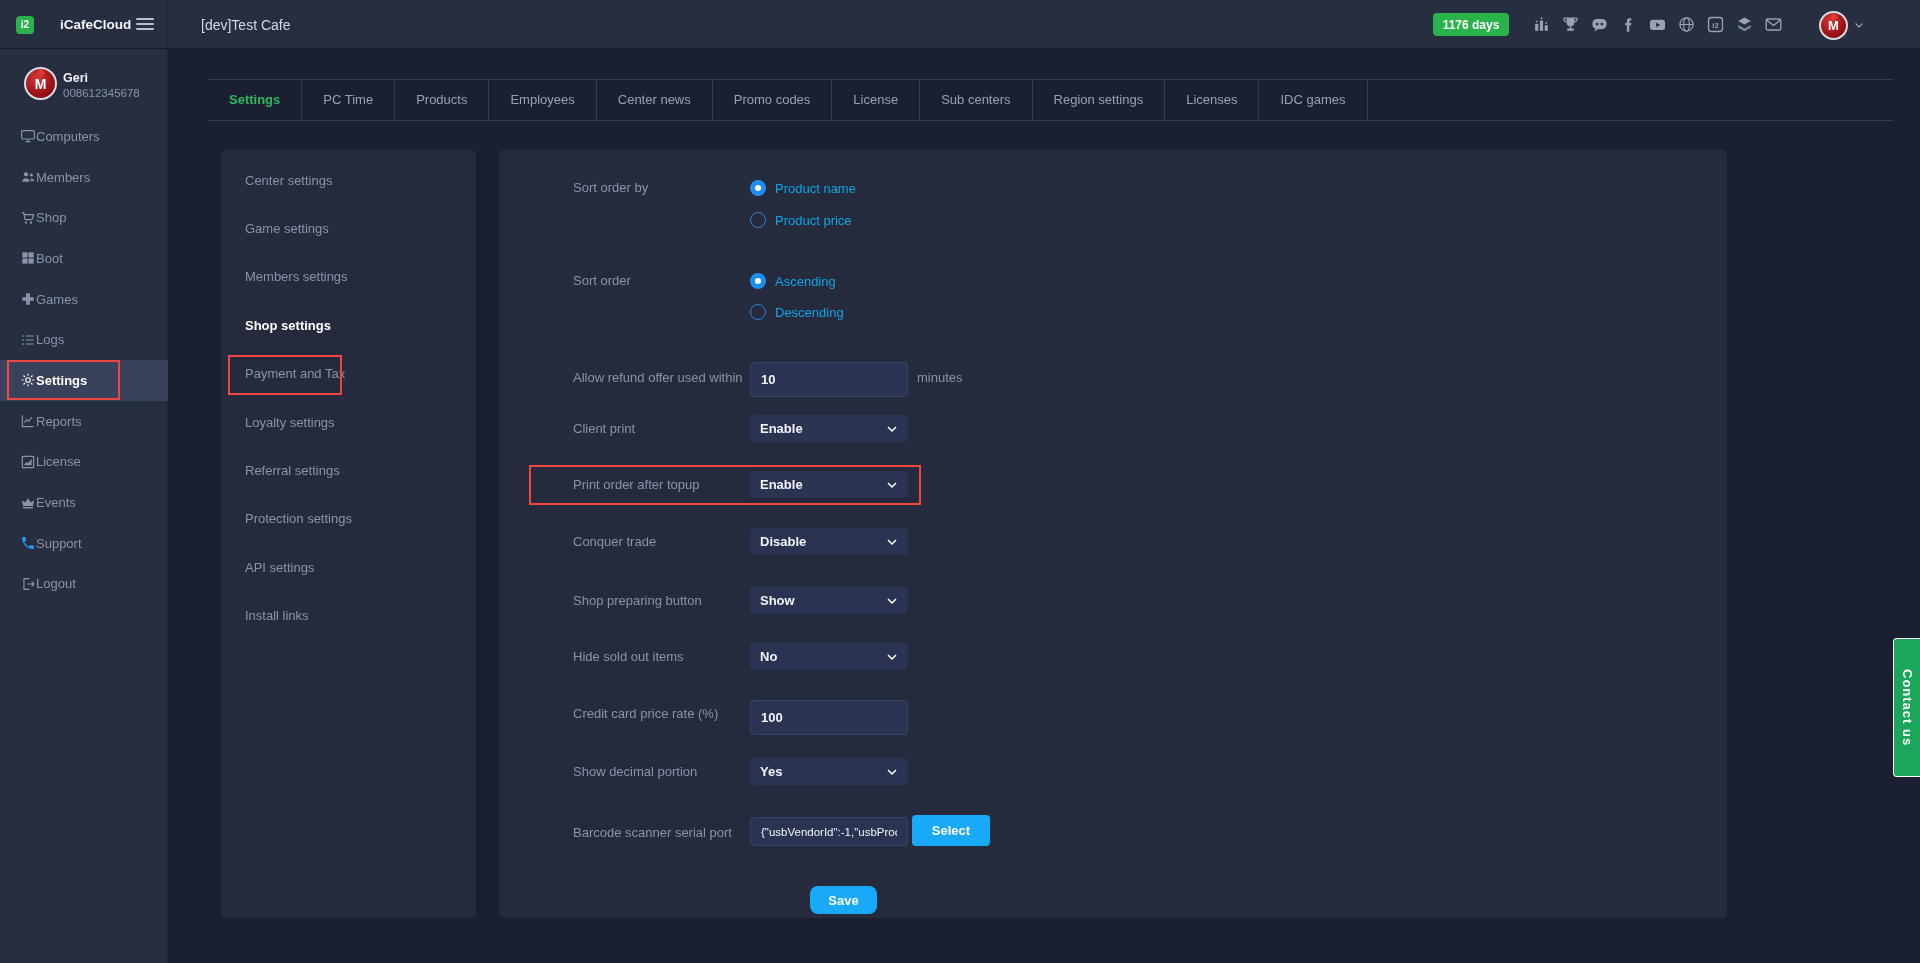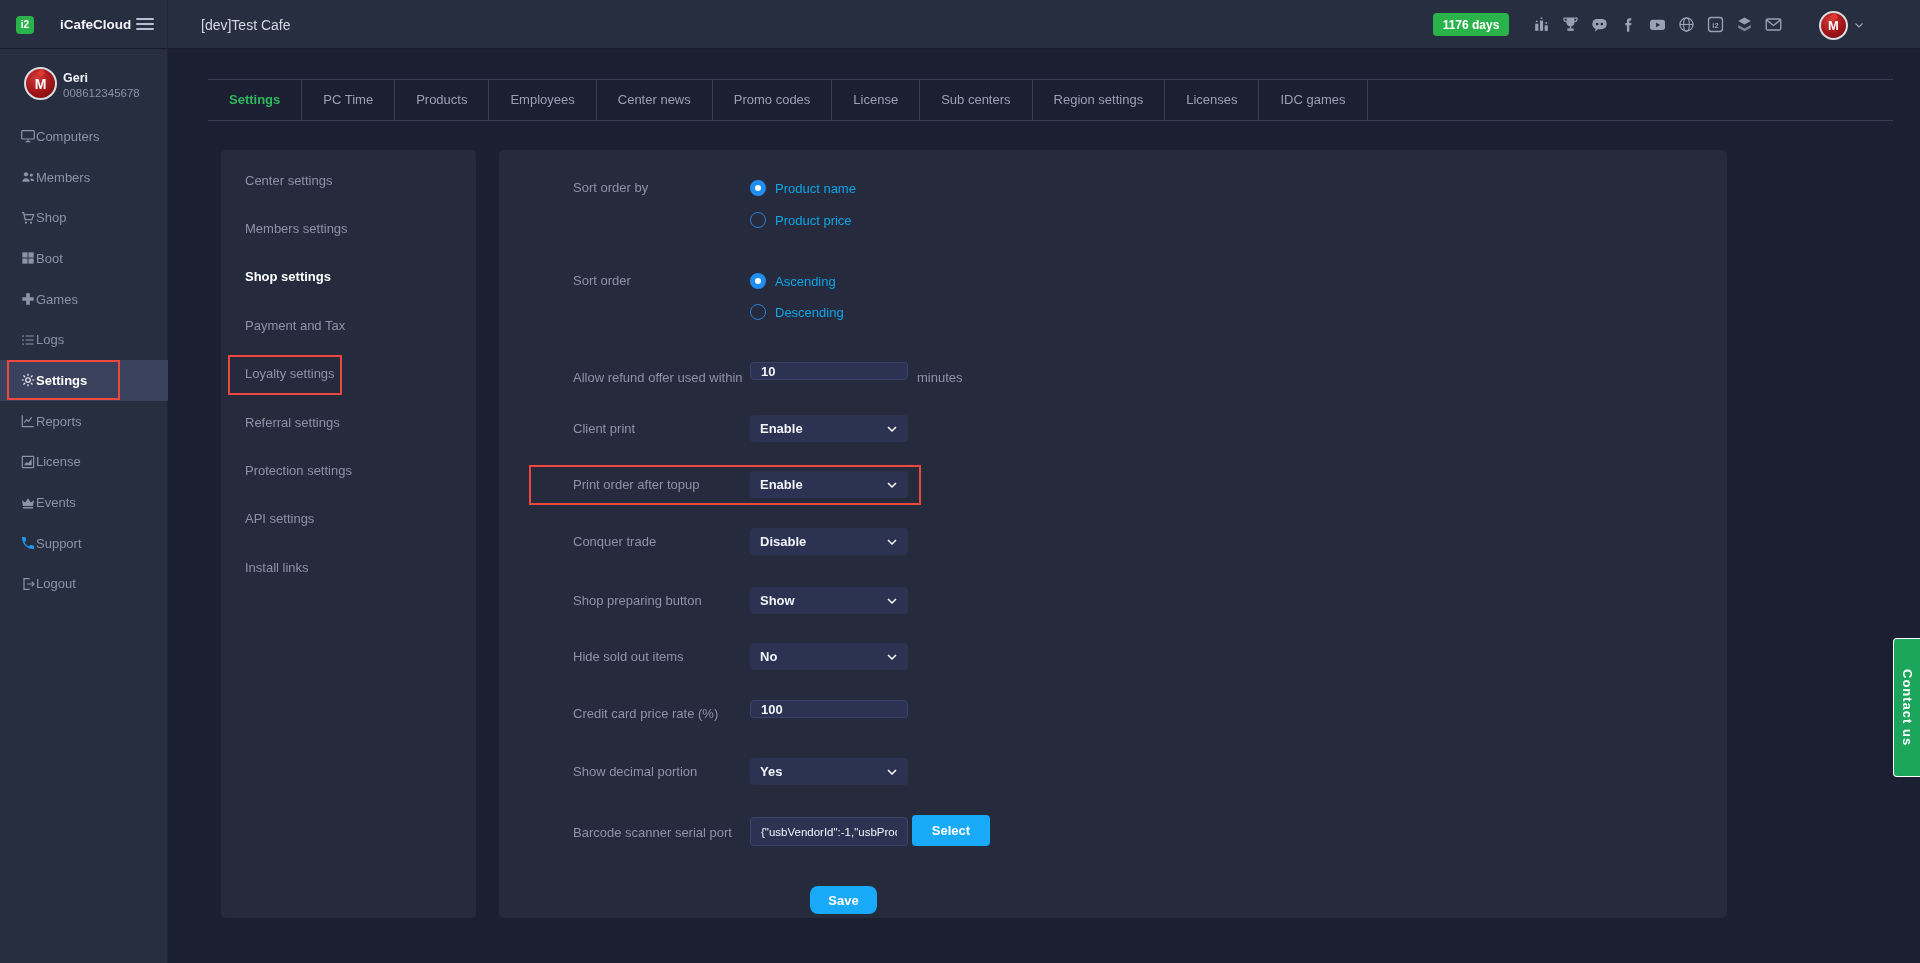--- a/index.html
+++ b/index.html
@@ -112,21 +112,21 @@
   .radio-row { position:absolute; left:251px; display:flex; align-items:center; gap:9px; cursor:pointer; }
   .radio { width:16px; height:16px; border-radius:50%; }
   .radio.sel { background:#1f8ef1; position:relative; }
   .radio.sel::after {
     content:""; position:absolute; left:5px; top:5px; width:6px; height:6px;
     border-radius:50%; background:#fff;
   }
   .radio.unsel { border:1.5px solid #2f7fd1; background:transparent; }
   .radio-label { font-size:13px; color:#0ea5e9; }
   .finput {
-    position:absolute; left:251px; width:158px; height:18px;
+    position:absolute; left:251px; width:158px; height:35px;
     background:#2c3352; border:1px solid #3b4366; border-radius:4px;
     color:#f2f4f8; font-size:13px; font-weight:bold; padding:0 10px;
     font-family:"Liberation Sans", sans-serif; outline:none;
   }
   .finput.small-font { font-size:11.5px; font-weight:normal; }
   .fselect {
     position:absolute; left:251px; width:158px; height:27px;
     background:#2c3352; border-radius:4px; color:#f2f4f8;
     font-size:13px; font-weight:bold; padding:0 10px;
     display:flex; align-items:center; cursor:pointer;
@@ -332,20 +332,21 @@
   <div class="tab">Promo codes</div>
   <div class="tab">License</div>
   <div class="tab">Sub centers</div>
   <div class="tab">Region settings</div>
   <div class="tab">Licenses</div>
   <div class="tab">IDC games</div>
 </div>
 
 <div class="panel menu">
   <div class="menu-item">Center settings</div>
+  <div class="menu-item">Game settings</div>
   <div class="menu-item">Members settings</div>
   <div class="menu-item active">Shop settings</div>
   <div class="menu-item">Payment and Tax</div>
   <div class="menu-item">Loyalty settings</div>
   <div class="menu-item">Referral settings</div>
   <div class="menu-item">Protection settings</div>
   <div class="menu-item">API settings</div>
   <div class="menu-item">Install links</div>
   <div class="menu-red-box"></div>
 </div>

